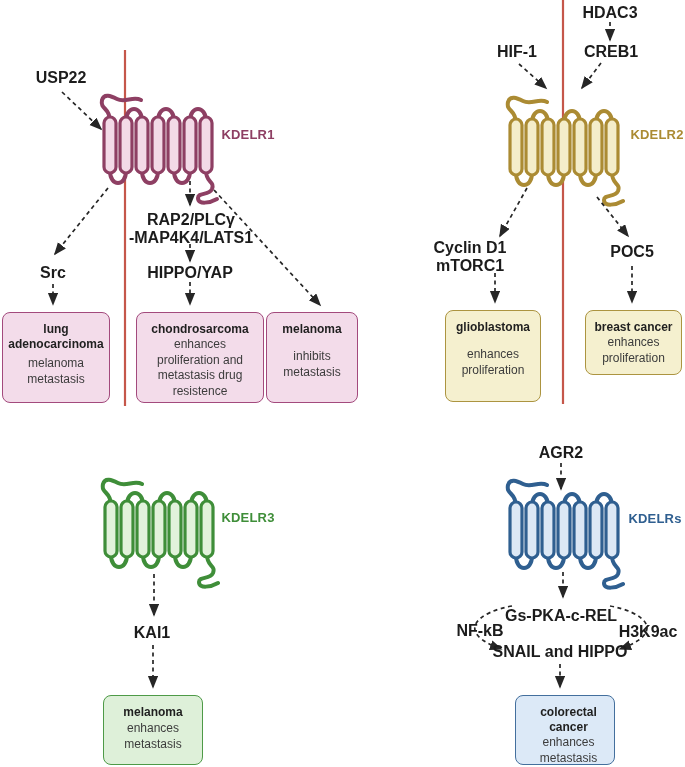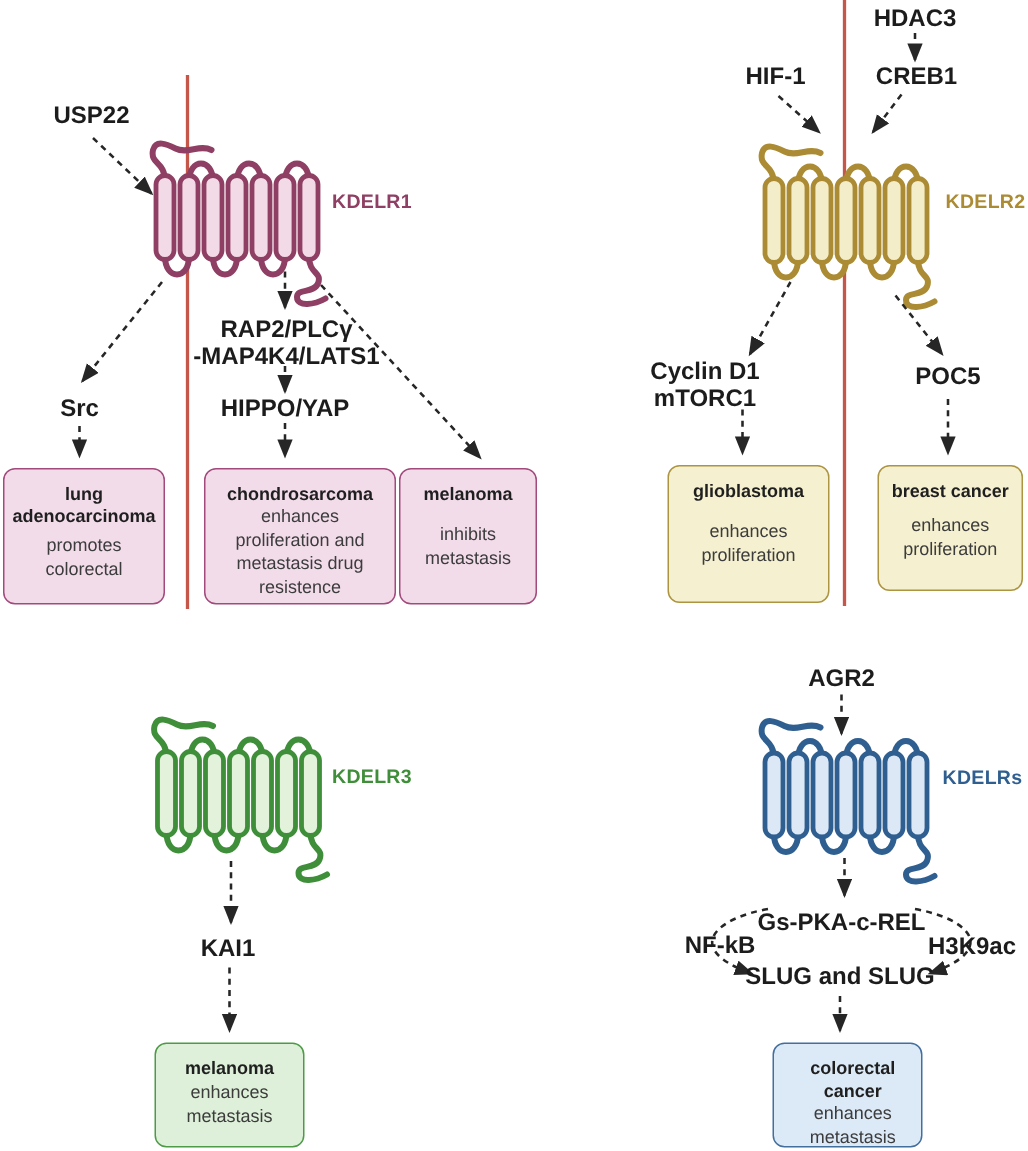--- a/index.html
+++ b/index.html
@@ -13,22 +13,22 @@
   .rlabel{font-size:13px;letter-spacing:.2px;padding-left:14px;}
   .cbox{position:absolute;border:1.6px solid #888;border-radius:8px;box-sizing:border-box;
         display:flex;flex-direction:column;align-items:center;padding:9px 5px 10px;}
   .cbox .title{font-weight:700;font-size:12px;line-height:1.25;text-align:center;color:#1f1f1f;}
   .cbox .body{flex:1;display:flex;align-items:center;justify-content:center;
               font-size:12px;line-height:1.3;text-align:center;color:#3c3c3c;}
   
   #box-lung{left:2px;top:312px;width:108px;height:91px;}
   #box-chondro{left:136px;top:312px;width:128px;height:91px;}
   #box-melanoma1{left:266px;top:312px;width:92px;height:91px;}
-  #box-glio{left:445px;top:310px;width:108px;height:92px;}
-  #box-breast{left:585px;top:310px;width:97px;height:84px;}
+  #box-glio{left:445px;top:310px;width:96px;height:92px;}
+  #box-breast{left:585px;top:310px;width:97px;height:65px;}
   #box-melanoma2{left:103px;top:695px;width:100px;height:70px;}
   #box-colorectal{left:515px;top:695px;width:100px;height:70px;}
 </style>
 </head>
 <body>
 
 <div class="canvas">
 
   <svg class="art" width="685" height="767" viewBox="0 0 685 767">
     <defs>
@@ -132,25 +132,25 @@
   <div class="lbl" style="left:632px;top:252px;">POC5</div>
 
   <div class="lbl rlabel" style="left: 241px; top: 518px; color: rgb(63, 142, 57);">KDELR3</div>
   <div class="lbl" style="left:152px;top:633px;">KAI1</div>
 
   <div class="lbl" style="left:561px;top:453px;">AGR2</div>
   <div class="lbl rlabel" style="left: 648px; top: 519px; color: rgb(47, 95, 144);">KDELRs</div>
   <div class="lbl" style="left:561px;top:616px;">Gs-PKA-c-REL</div>
   <div class="lbl" style="left:480px;top:631px;">NF-kB</div>
   <div class="lbl" style="left:648px;top:632px;">H3K9ac</div>
-  <div class="lbl" style="left:560px;top:652px;">SLUG and SLUG</div>
+  <div class="lbl" style="left:560px;top:652px;">SNAIL and HIPPO</div>
 
   <div class="cbox" id="box-lung" style="background-color: rgb(243, 220, 234); border-color: rgb(163, 74, 125);">
     <div class="title">lung adenocarcinoma</div>
-    <div class="body">promotes colorectal</div>
+    <div class="body">melanoma metastasis</div>
   </div>
   <div class="cbox" id="box-chondro" style="background-color: rgb(243, 220, 234); border-color: rgb(163, 74, 125);">
     <div class="title">chondrosarcoma</div>
     <div class="body">enhances proliferation and metastasis drug resistence</div>
   </div>
   <div class="cbox" id="box-melanoma1" style="background-color: rgb(243, 220, 234); border-color: rgb(163, 74, 125);">
     <div class="title">melanoma</div>
     <div class="body">inhibits metastasis</div>
   </div>
   <div class="cbox" id="box-glio" style="background-color: rgb(245, 240, 207); border-color: rgb(172, 148, 64);">

